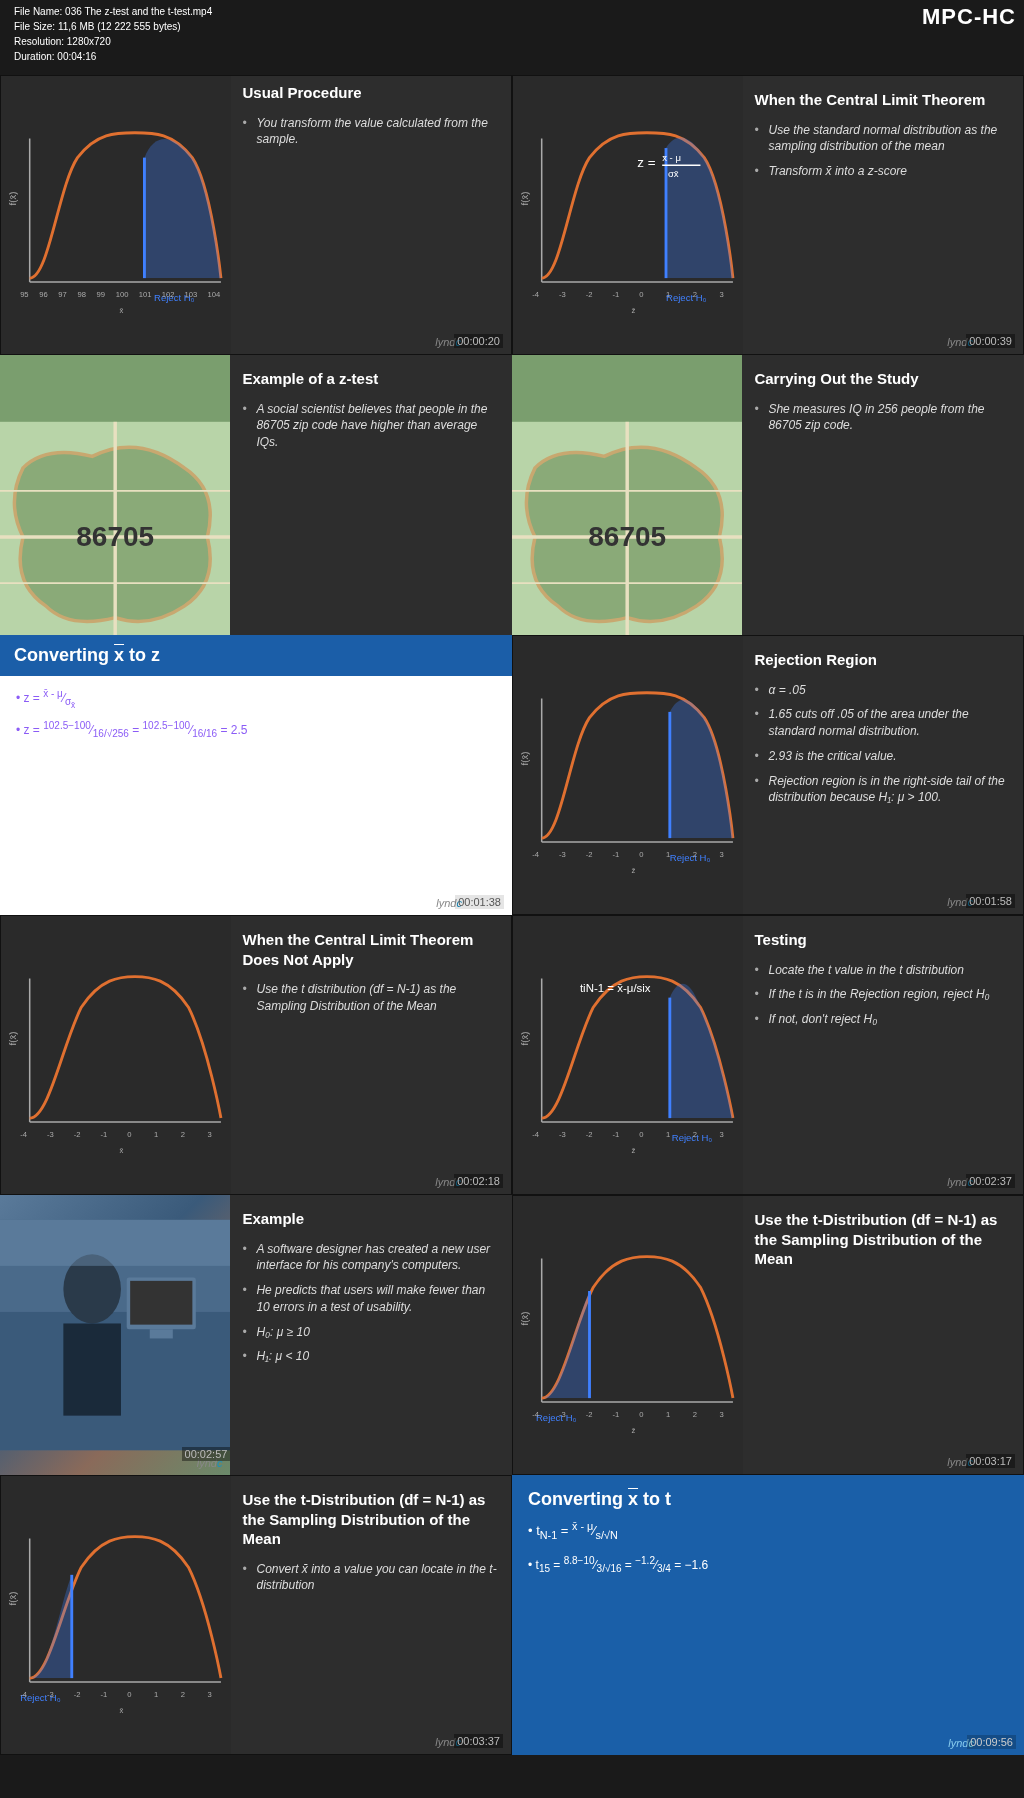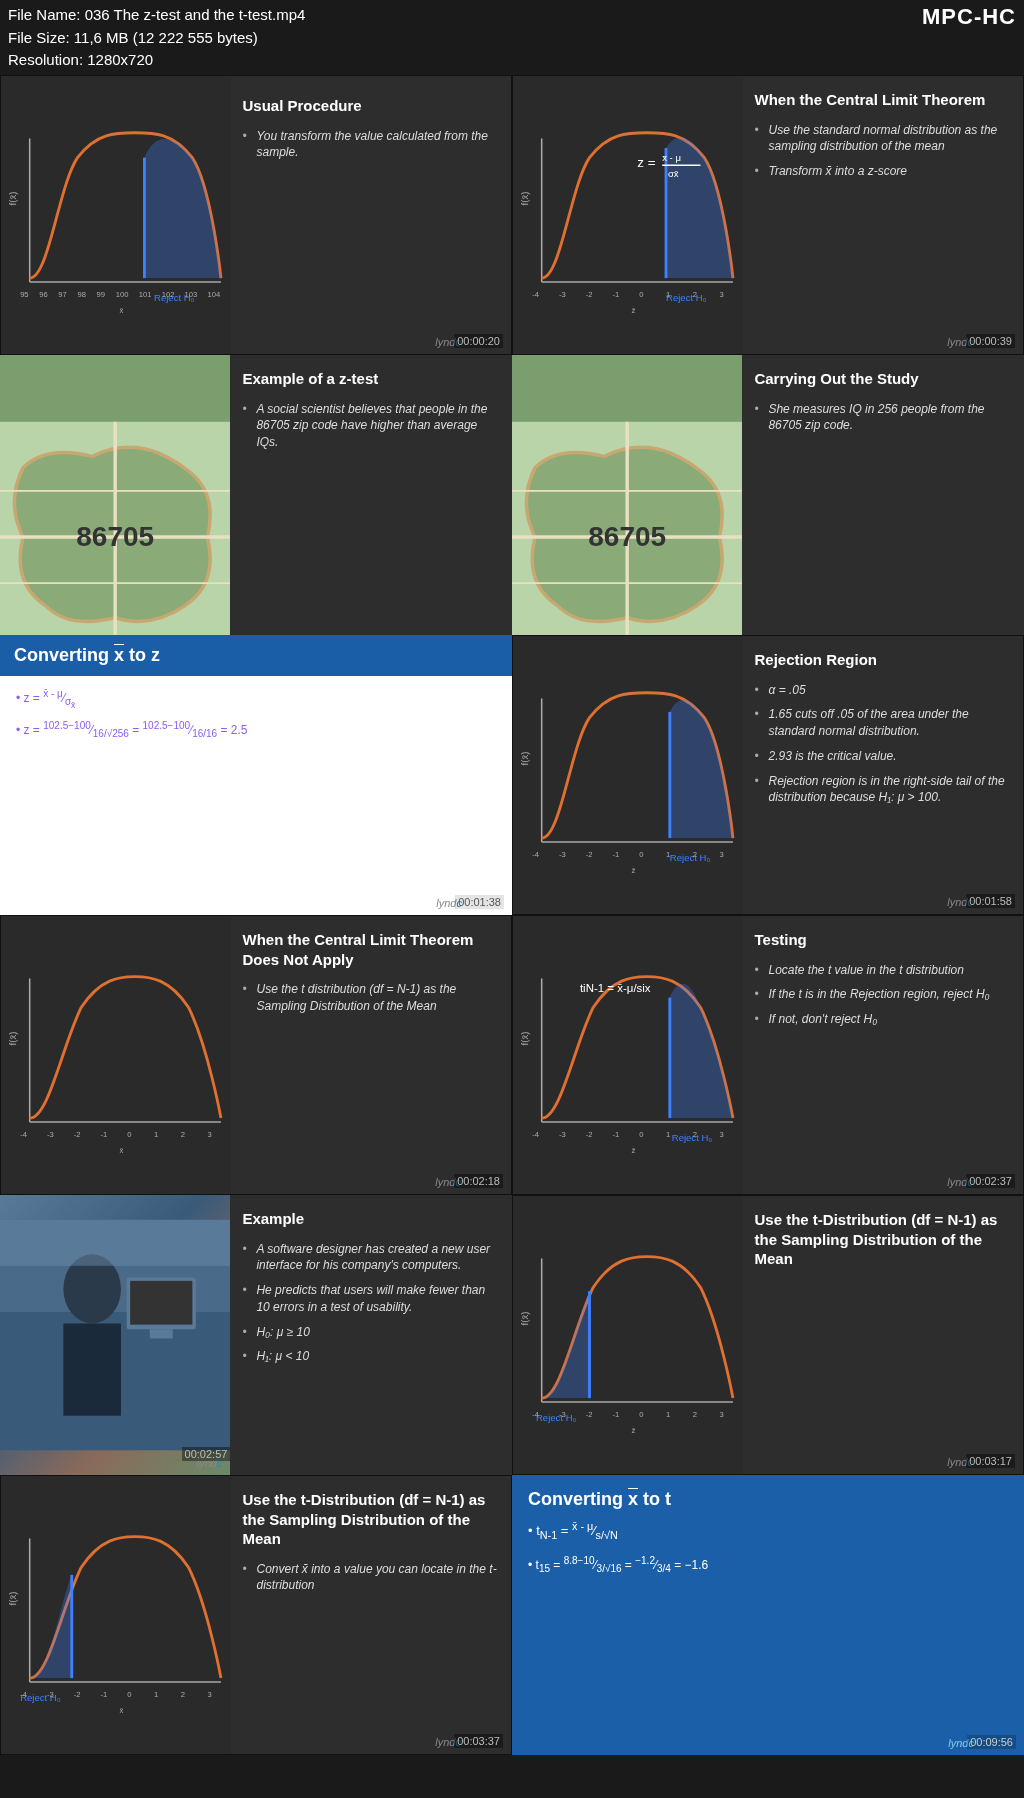--- a/index.html
+++ b/index.html
@@ -7,22 +7,22 @@
       width: 1024px;
       background: #1a1a1a;
       font-family: Arial, sans-serif;
       font-size: 12px;
       color: #fff;
     }
 
     .file-info {
       background: #1a1a1a;
       color: #fff;
-      padding: 4px 8px;
-      font-size: 15px;
+      padding: 4px 14px;
+      font-size: 10px;
       line-height: 1.5;
     }
 
     .mpc-hc-logo {
       position: absolute;
       top: 4px;
       right: 8px;
       color: #fff;
       font-size: 22px;
       font-weight: bold;
@@ -194,20 +194,21 @@
 </head>
 <body>
 
 <div style="position:relative; background:#1a1a1a;">
 
   <div class="header-bar">
     <div class="file-info">
       <div>File Name: 036 The z-test and the t-test.mp4</div>
       <div>File Size: 11,6 MB (12 222 555 bytes)</div>
       <div>Resolution: 1280x720</div>
+      <div>Duration: 00:04:16</div>
     </div>
     <div class="mpc-hc-logo">MPC-HC</div>
   </div>
 
   <div class="row">
 
     <div class="cell cell-dark" style="height:280px; display:flex; flex-direction:row;">
       <div style="width:45%; background:#2a2a2a; position:relative; overflow:hidden;">
         <svg viewBox="0 0 120 100" style="width:100%;height:100%;">
           <g transform="translate(10,5)">
@@ -232,21 +233,21 @@
             <text x="40" y="88" font-size="4" fill="#aaa">99</text>
             <text x="50" y="88" font-size="4" fill="#aaa">100</text>
             <text x="62" y="88" font-size="4" fill="#aaa">101</text>
             <text x="74" y="88" font-size="4" fill="#aaa">102</text>
             <text x="86" y="88" font-size="4" fill="#aaa">103</text>
             <text x="98" y="88" font-size="4" fill="#aaa">104</text>
             <text x="52" y="96" font-size="4" fill="#aaa">x̄</text>
           </g>
         </svg>
       </div>
-      <div style="width:55%; background:#2d2d2d; padding:20px 12px; position:relative;">
+      <div style="width:55%; background:#2d2d2d; padding:7px 12px; position:relative;">
         <div class="cell-title">Usual Procedure</div>
         <ul class="cell-bullets">
           <li>You transform the value calculated from the sample.</li>
         </ul>
         <div class="lynda-logo">lynd<span style="color:#1a8fc1;">c</span></div>
         <div class="timestamp">00:00:20</div>
       </div>
     </div>
 
     <div class="cell cell-dark" style="height:280px; display:flex; flex-direction:row;">

